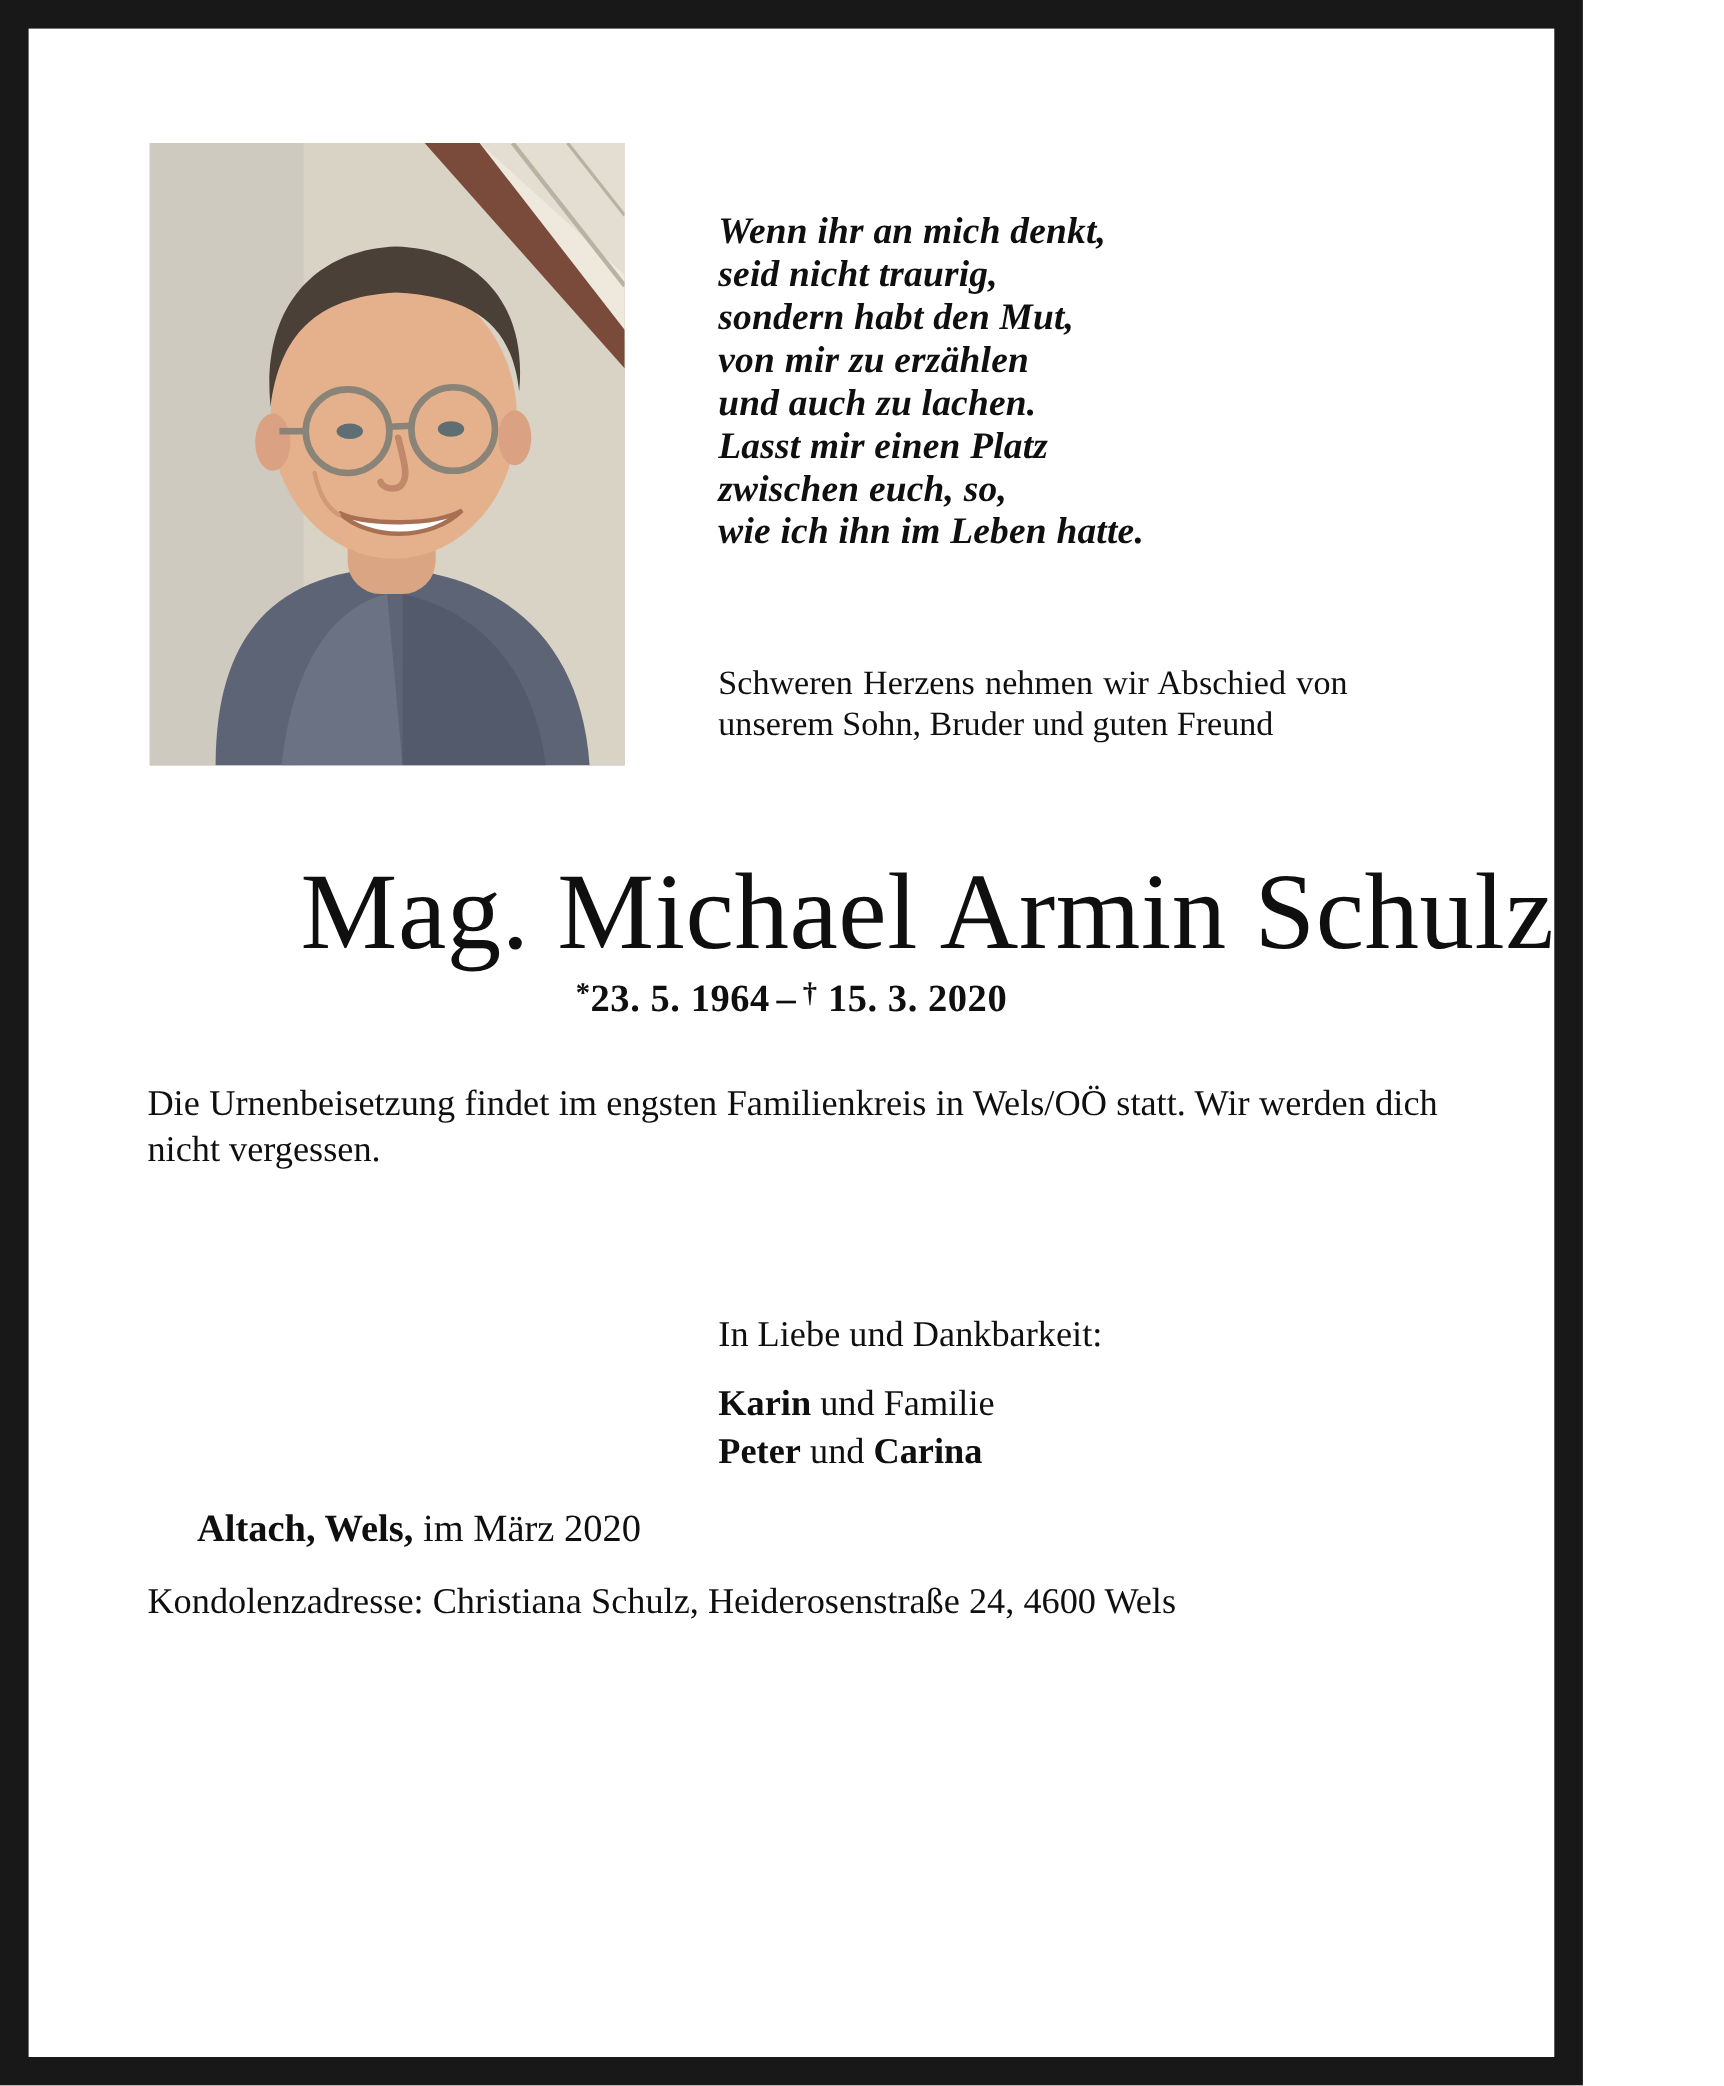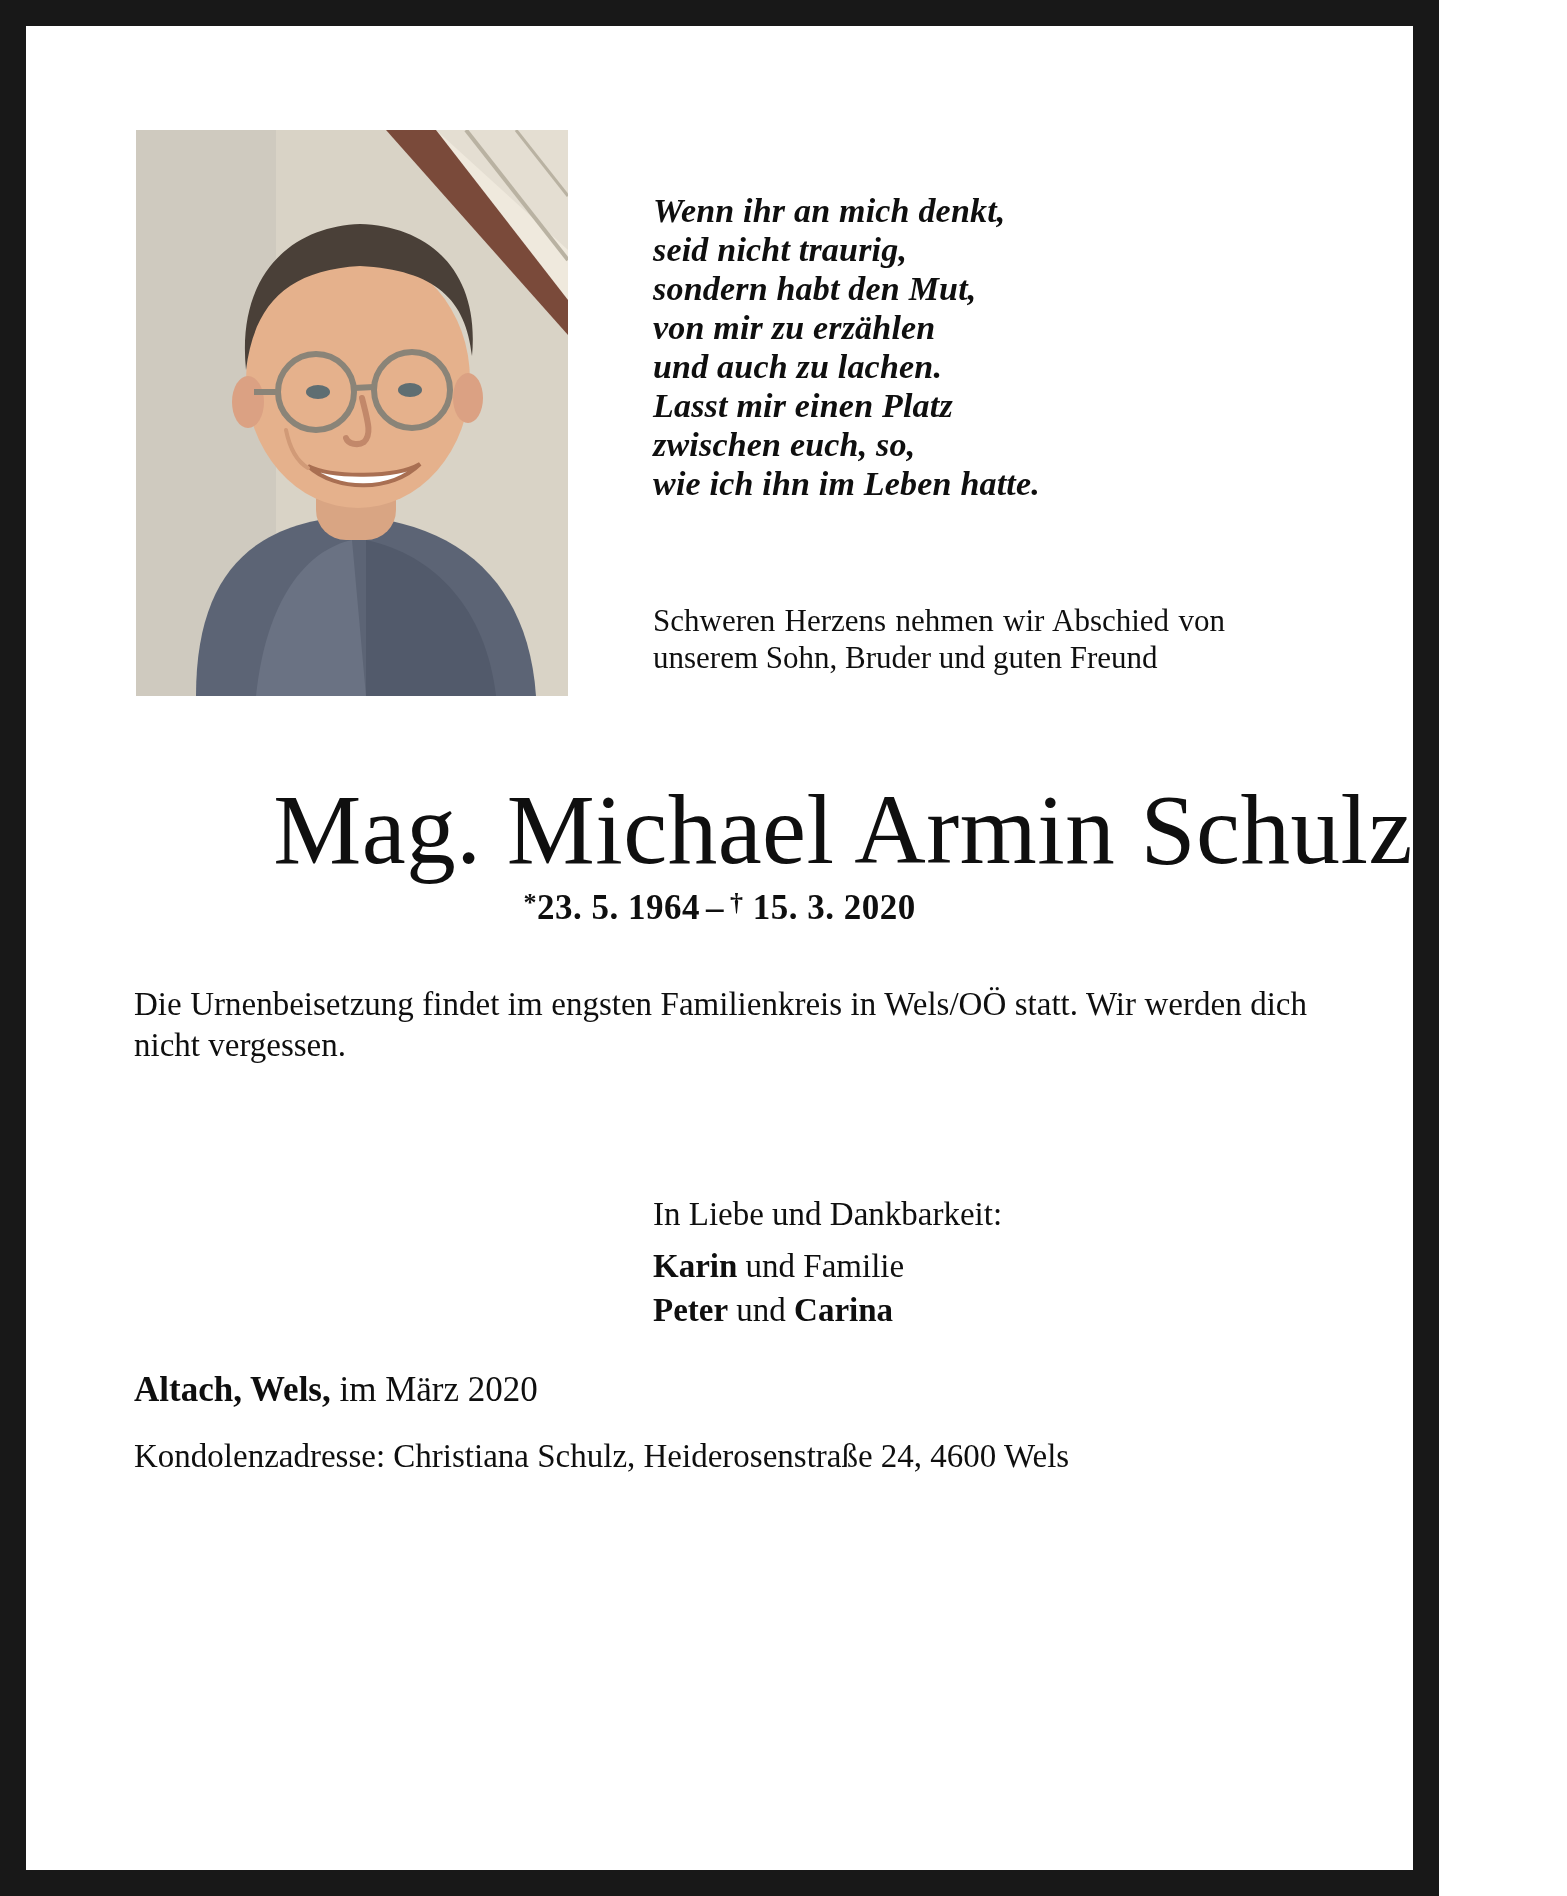--- a/index.html
+++ b/index.html
@@ -103,31 +103,31 @@
   }
 
   
   .closing-block {
     position: absolute;
     left: 627px;
     top: 1166px;
     font-size: 33px;
     line-height: 44px;
   }
-  .closing-block .closing-intro { margin-bottom: 8px; }
+  .closing-block .closing-intro { margin-bottom: 18px; }
   .closing-block b { font-weight: bold; }
 
   
   .place-date {
     position: absolute;
     left: 108px;
     top: 1344px;
     font-size: 35px;
   }
-  .place-date b { font-weight: bold; }
+  .place-date b { font-weight: bold; margin-left: 45px; }
 
   
   .address-line {
     position: absolute;
     left: 108px;
     top: 1412px;
     font-size: 33px;
   }
 </style>
 </head>

